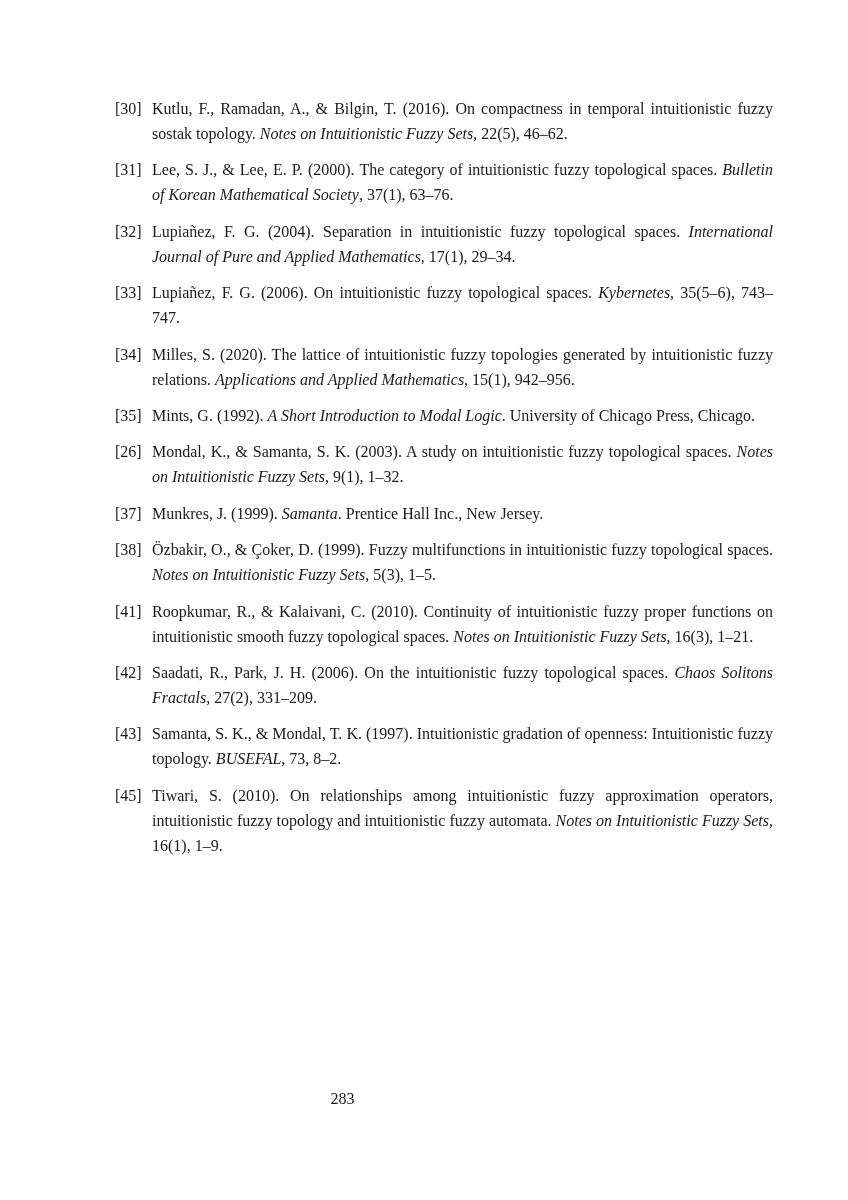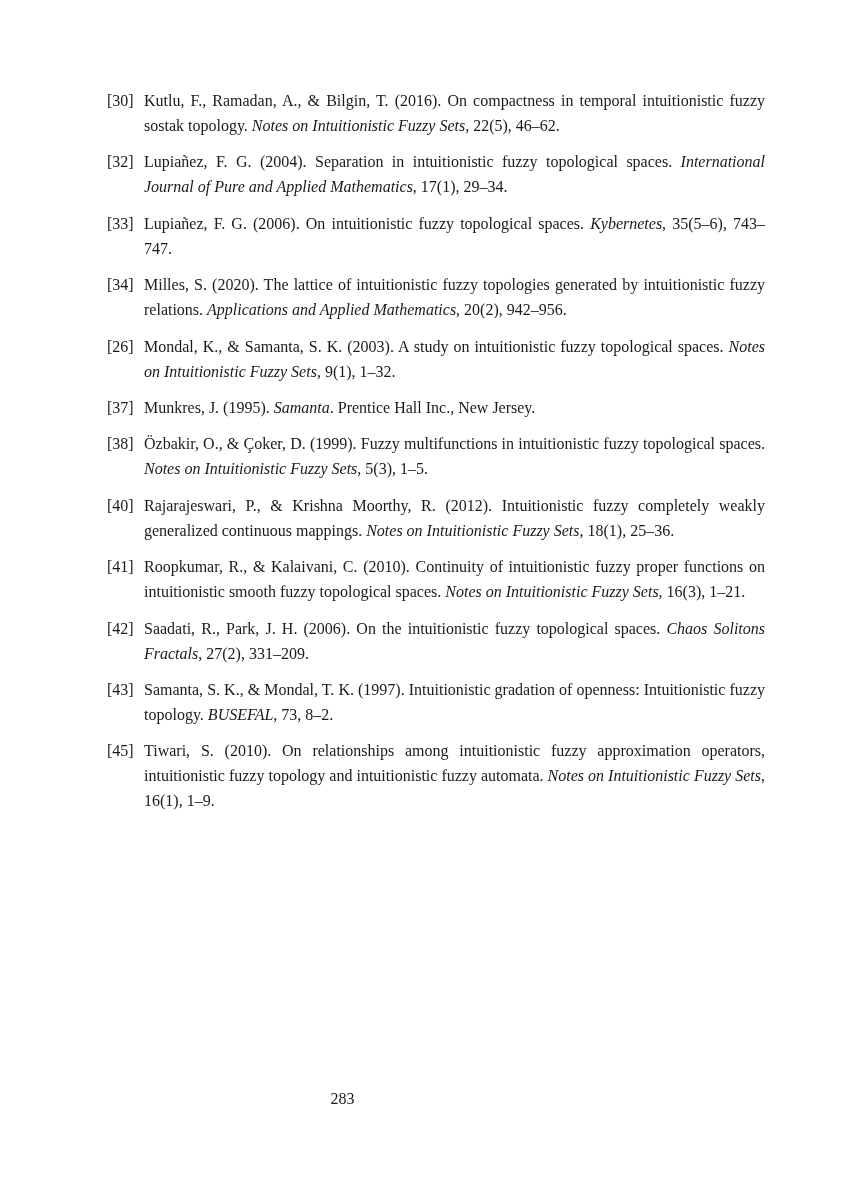--- a/index.html
+++ b/index.html
@@ -13,21 +13,21 @@
       position: relative;
       overflow: hidden;
       font-family: "Liberation Serif", "DejaVu Serif", serif;
       color: #1a1a1a;
     }
     .refs {
       position: absolute;
       left: 103px;
       top: 84px;
       width: 658px;
-      margin: 4px;
+      margin: 12px;
       padding: 0;
       list-style: none;
     }
     .ref {
       display: flex;
       font-size: 16px;
       line-height: 25px;
       margin-bottom: 11.4px;
     }
     .ref .num {
@@ -53,46 +53,50 @@
   </style>
 </head>
 <body>
 
 <ol class="refs">
   <li class="ref">
     <span class="num">[30]</span>
     <span class="body"><span>Kutlu, F., Ramadan, A., &amp; Bilgin, T. (2016). On compactness in temporal intuitionistic fuzzy sostak topology. </span><i>Notes on Intuitionistic Fuzzy Sets</i><span>, 22(5), 46–62.</span></span>
   </li>
   <li class="ref">
+    <span class="num">[31]</span>
+    <span class="body"><span>Lee, S. J., &amp; Lee, E. P. (2000). The category of intuitionistic fuzzy topological spaces. </span><i>Bulletin of Korean Mathematical Society</i><span>, 37(1), 63–76.</span></span>
+  </li>
+  <li class="ref">
     <span class="num">[32]</span>
     <span class="body"><span>Lupiañez, F. G. (2004). Separation in intuitionistic fuzzy topological spaces. </span><i>International Journal of Pure and Applied Mathematics</i><span>, 17(1), 29–34.</span></span>
   </li>
   <li class="ref">
     <span class="num">[33]</span>
     <span class="body"><span>Lupiañez, F. G. (2006). On intuitionistic fuzzy topological spaces. </span><i>Kybernetes</i><span>, 35(5–6), 743–747.</span></span>
   </li>
   <li class="ref">
     <span class="num">[34]</span>
-    <span class="body"><span>Milles, S. (2020). The lattice of intuitionistic fuzzy topologies generated by intuitionistic fuzzy relations. </span><i>Applications and Applied Mathematics</i><span>, 20(2), 942–956.</span></span>
+    <span class="body"><span>Milles, S. (2020). The lattice of intuitionistic fuzzy topologies generated by intuitionistic fuzzy relations. </span><i>Applications and Applied Mathematics</i><span>, 15(1), 942–956.</span></span>
+  </li>
+  <li class="ref">
+    <span class="num">[35]</span>
+    <span class="body"><span>Mints, G. (1992). </span><i>A Short Introduction to Modal Logic</i><span>. University of Chicago Press, Chicago.</span></span>
   </li>
   <li class="ref">
     <span class="num">[26]</span>
     <span class="body"><span>Mondal, K., &amp; Samanta, S. K. (2003). A study on intuitionistic fuzzy topological spaces. </span><i>Notes on Intuitionistic Fuzzy Sets</i><span>, 9(1), 1–32.</span></span>
   </li>
   <li class="ref">
     <span class="num">[37]</span>
-    <span class="body"><span>Munkres, J. (1995). </span><i>Samanta</i><span>. Prentice Hall Inc., New Jersey.</span></span>
+    <span class="body"><span>Munkres, J. (1999). </span><i>Samanta</i><span>. Prentice Hall Inc., New Jersey.</span></span>
   </li>
   <li class="ref">
     <span class="num">[38]</span>
     <span class="body"><span>Özbakir, O., &amp; Çoker, D. (1999). Fuzzy multifunctions in intuitionistic fuzzy topological spaces. </span><i>Notes on Intuitionistic Fuzzy Sets</i><span>, 5(3), 1–5.</span></span>
-  </li>
-  <li class="ref">
-    <span class="num">[40]</span>
-    <span class="body"><span>Rajarajeswari, P., &amp; Krishna Moorthy, R. (2012). Intuitionistic fuzzy completely weakly generalized continuous mappings. </span><i>Notes on Intuitionistic Fuzzy Sets</i><span>, 18(1), 25–36.</span></span>
   </li>
   <li class="ref">
     <span class="num">[41]</span>
     <span class="body"><span>Roopkumar, R., &amp; Kalaivani, C. (2010). Continuity of intuitionistic fuzzy proper functions on intuitionistic smooth fuzzy topological spaces. </span><i>Notes on Intuitionistic Fuzzy Sets</i><span>, 16(3), 1–21.</span></span>
   </li>
   <li class="ref">
     <span class="num">[42]</span>
     <span class="body"><span>Saadati, R., Park, J. H. (2006). On the intuitionistic fuzzy topological spaces. </span><i>Chaos Solitons Fractals</i><span>, 27(2), 331–209.</span></span>
   </li>
   <li class="ref">

